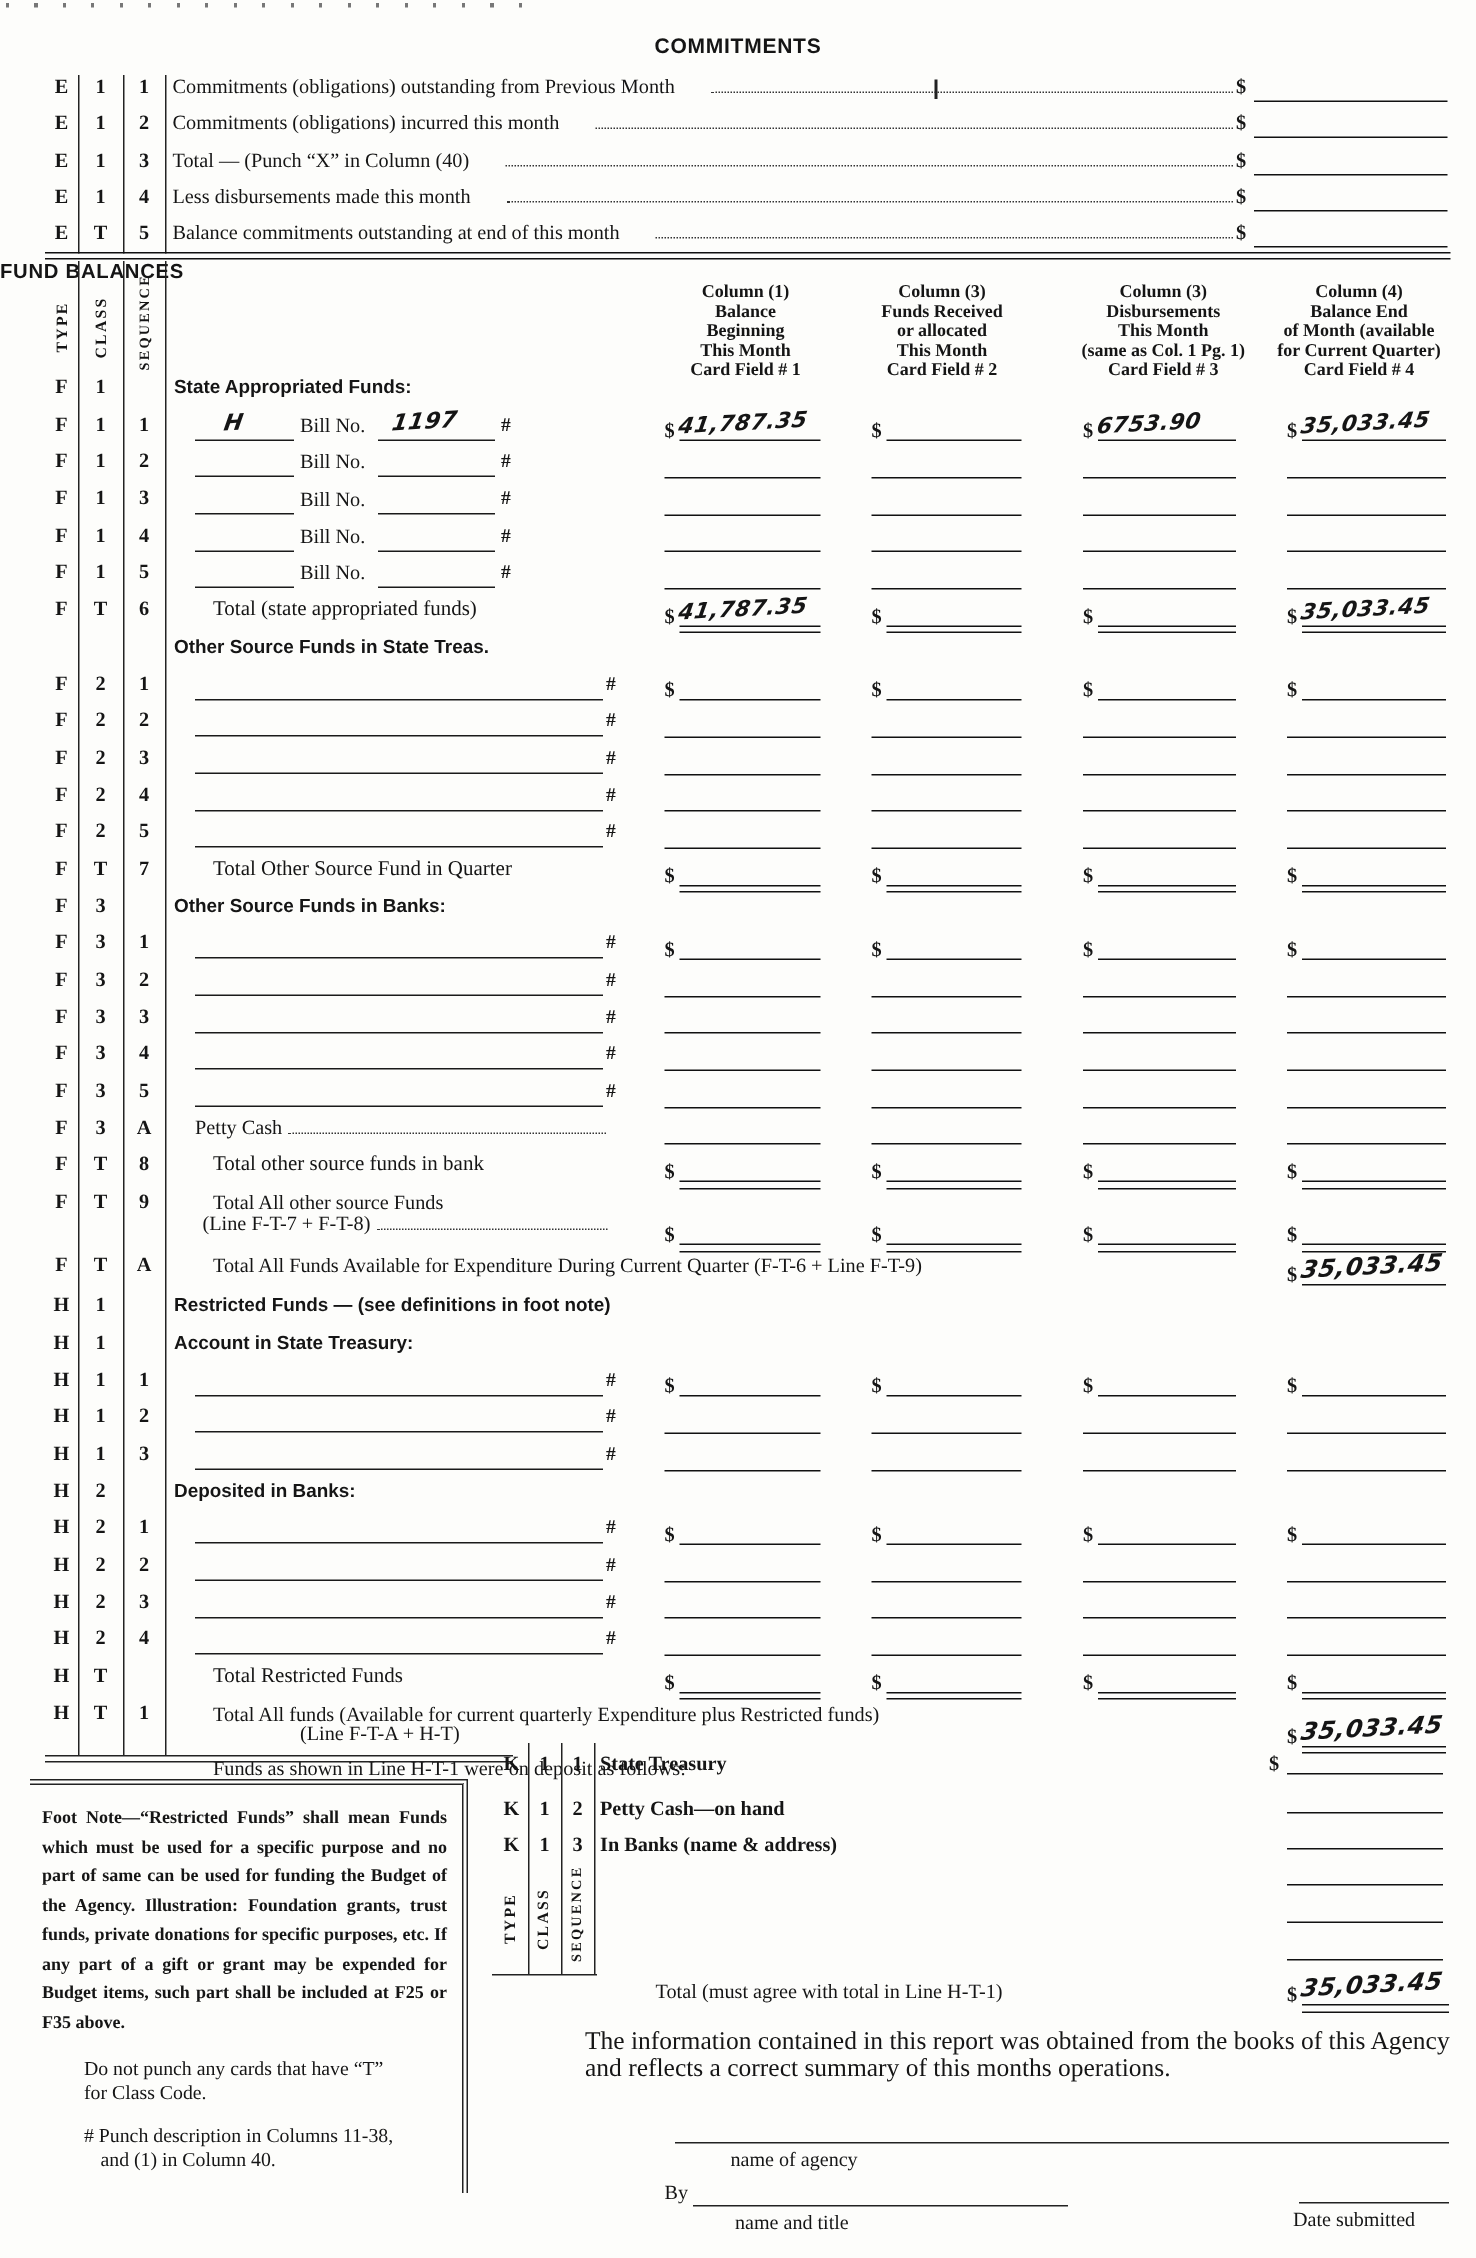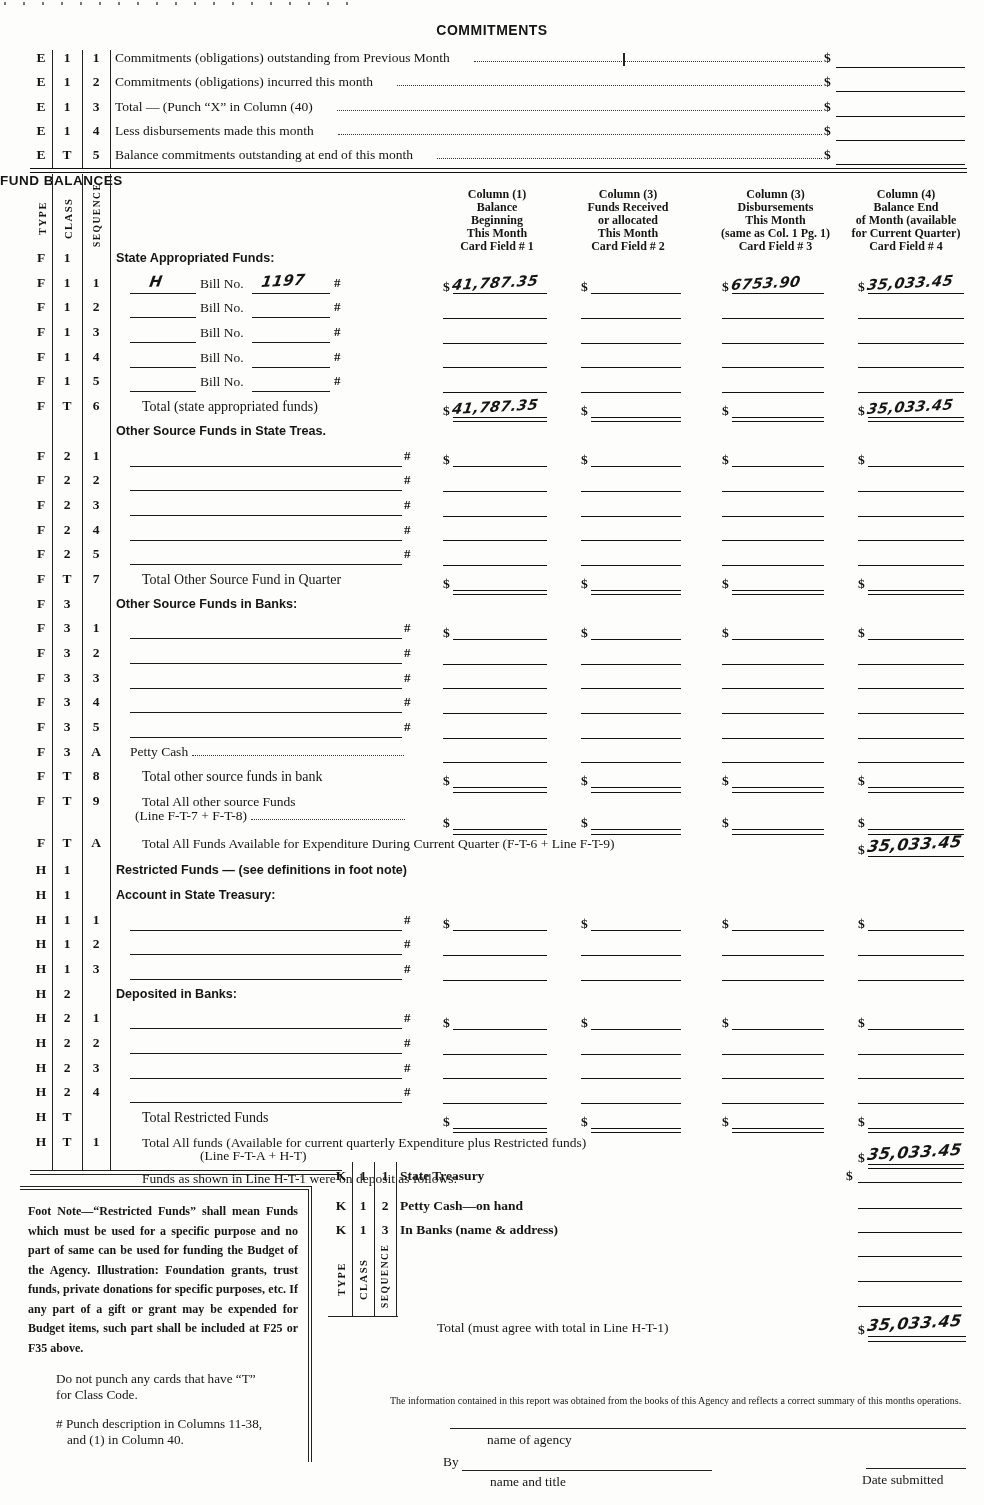--- a/index.html
+++ b/index.html
@@ -74,21 +74,21 @@
   .kdesc{position:absolute;left:70px;top:0;white-space:nowrap;font-weight:bold;}
   .kline{position:absolute;left:858px;width:104px;border-bottom:1.6px solid #111;}
   .kds{position:absolute;left:846px;font-weight:bold;font-size:13.5px;}
   
   .fn-box{position:absolute;left:20px;top:1186px;width:292px;height:276px;
         border-top:4px double #222;border-right:4px double #222;
         padding:12px 10px 0 8px;box-sizing:border-box;}
   .fn-text{font-weight:bold;font-size:12px;line-height:19.5px;text-align:justify;}
   .fn-note{margin:13px 0 0 28px;font-size:13.2px;line-height:16px;width:210px;}
   
-  .cert{position:absolute;left:390px;top:1352px;width:582px;font-size:10px;line-height:18px;margin-top:40px;}
+  .cert{position:absolute;left:390px;top:1352px;width:582px;font-size:17px;line-height:18px;}
   .sigline{position:absolute;border-bottom:1.5px solid #222;}
   .siglab{position:absolute;font-size:13.4px;}
   .kt-lab{position:absolute;left:437px;top:1320px;font-size:13.5px;}
 </style>
 </head>
 <body>
 
 <div class="perf"></div>
 
 <div class="main-title">COMMITMENTS</div>

